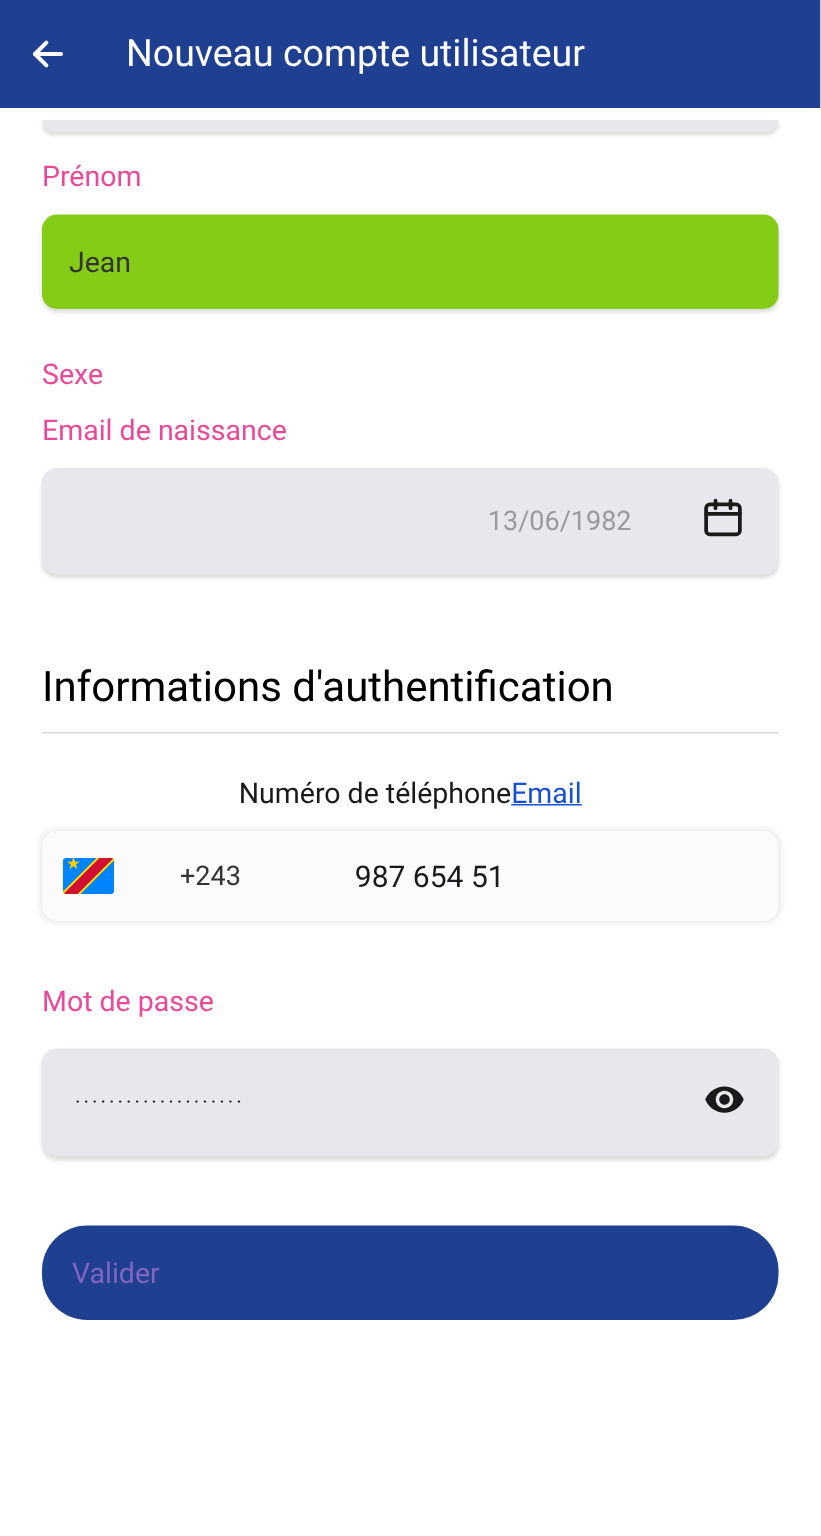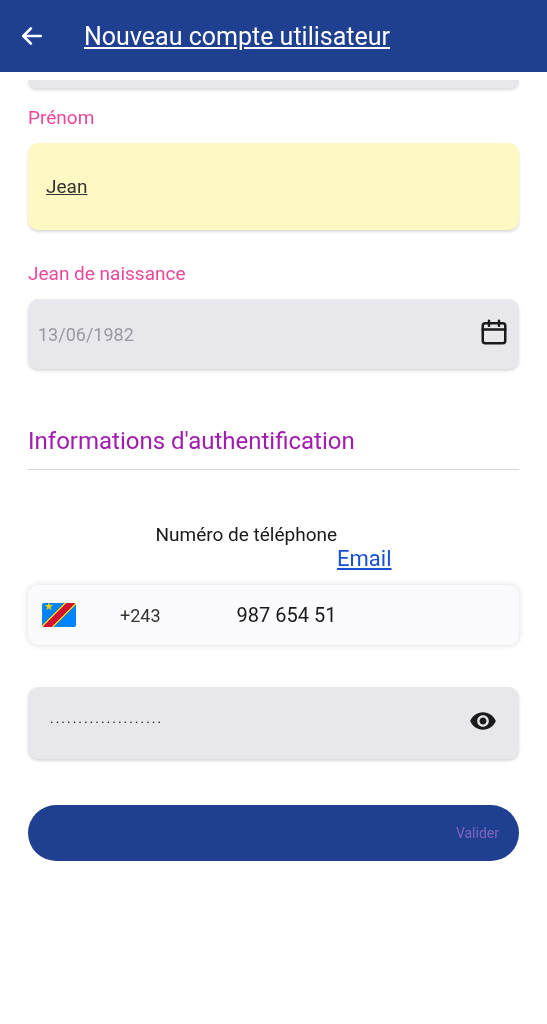--- a/index.html
+++ b/index.html
@@ -29,50 +29,48 @@
       display: flex;
       align-items: center;
       justify-content: center;
       cursor: pointer;
       margin-right: 38px;
     }
     .header-title {
       color: #fff;
       font-size: 25px;
       font-weight: 400;
-      text-decoration: underline;
     }
     .content {
       padding: 0 28px;
       padding-top: 8px;
     }
     .partial-input-top {
       height: 8px;
       background: #e8e7ec;
       border-radius: 0 0 10px 10px;
       box-shadow: 0 2px 3px rgba(0,0,0,0.15);
       margin-bottom: 18px;
     }
     .field-label {
       font-size: 19px;
       color: #ec4899;
       margin-bottom: 14px;
       margin-top: 6px;
     }
     .text-input {
       width: 100%;
-      background: #fef9c3;
-      border: none;
-      border-radius: 10px;
-      padding: 32px 18px;
+      background: #84cc16;
+      border: none;
+      border-radius: 10px;
+      padding: 20px 18px;
       font-size: 19px;
       color: #333;
       box-shadow: 0 2px 3px rgba(0,0,0,0.15);
       outline: none;
-      text-decoration: underline;
     }
     .select-field {
       width: 100%;
       background: #e8e7ec;
       border: none;
       border-radius: 10px;
       padding: 22px 26px;
       font-size: 20px;
       color: #1a1a1a;
       box-shadow: 0 2px 3px rgba(0,0,0,0.15);
@@ -86,57 +84,57 @@
       height: 0;
       border-left: 7px solid transparent;
       border-right: 7px solid transparent;
       border-top: 7px solid #5a5a5a;
     }
     .date-field {
       width: 100%;
       background: #e8e7ec;
       border: none;
       border-radius: 10px;
-      padding: 18px 10px;
+      padding: 18px 22px;
       font-size: 18px;
       color: #9a98a0;
       box-shadow: 0 2px 3px rgba(0,0,0,0.15);
       display: flex;
       align-items: center;
-      justify-content: space-between;
-      cursor: pointer;
+      justify-content: flex-end;
+      cursor: pointer;
+      gap: 46px;
     }
     .section-title {
-      font-size: 24px;
-      color: #a21caf;
+      font-size: 28px;
+      color: #000000;
       margin-top: 58px;
       margin-bottom: 14px;
       font-weight: 400;
     }
     .divider {
       border: none;
       border-top: 1px solid #d6d6d6;
       margin-bottom: 28px;
     }
     .phone-row {
       display: flex;
       justify-content: center;
       align-items: center;
       margin-bottom: 14px;
     }
     .phone-label {
       font-size: 19px;
       color: #1a1a1a;
     }
     .email-link {
-      font-size: 22px;
+      font-size: 19px;
       color: #1850d4;
       text-decoration: underline;
       cursor: pointer;
-      margin-top: 48px;
     }
     .phone-input {
       width: 100%;
       background: #fbfbfd;
       border: none;
       border-radius: 10px;
       padding: 18px 14px;
       box-shadow: 0 0 6px rgba(0,0,0,0.15);
       display: flex;
       align-items: center;
@@ -184,26 +182,26 @@
     }
     .eye-icon {
       cursor: pointer;
     }
     .submit-btn {
       width: 100%;
       background: #1f3f90;
       border: none;
       border-radius: 30px;
       padding: 20px;
-      font-size: 14px;
+      font-size: 19px;
       color: #6d4aa5;
       color: rgba(147,108,200,0.85);
       margin-top: 46px;
       cursor: pointer;
-      text-align: right;
+      text-align: left;
     }
     .gap-26 { margin-bottom: 26px; }
     .gap-20 { margin-bottom: 20px; }
     .gap-42 { margin-bottom: 42px; gap: 44px; }
   </style>
 </head>
 <body>
 
 <div class="header">
   <div class="back-icon">
@@ -215,22 +213,23 @@
   <div class="header-title">Nouveau compte utilisateur</div>
 </div>
 
 <div class="content">
 
   <div class="partial-input-top"></div>
 
   <div class="field-label">Prénom</div>
   <input class="text-input gap-26" type="text" value="Jean" style="">
 
-
-  <div class="field-label">Jean de naissance</div>
+  <div class="field-label">Sexe</div>
+
+  <div class="field-label">Email de naissance</div>
   <div class="date-field">
     <span>13/06/1982</span>
     <span>
       <svg width="30" height="30" viewBox="0 0 24 24" fill="none" stroke="#1a1a1a" stroke-width="2" stroke-linecap="round" stroke-linejoin="round">
         <rect x="3" y="5" width="18" height="16" rx="2" ry="2"></rect>
         <line x1="3" y1="10" x2="21" y2="10"></line>
         <line x1="8" y1="3" x2="8" y2="7"></line>
         <line x1="16" y1="3" x2="16" y2="7"></line>
       </svg>
     </span>
@@ -243,20 +242,21 @@
     <span class="phone-label">Numéro de téléphone</span>
     <span class="email-link">Email</span>
   </div>
 
   <div class="phone-input gap-42">
     <span class="flag"></span>
     <span class="country-code">+243</span>
     <span class="phone-number">987 654 51</span>
   </div>
 
+  <div class="field-label gap-20">Mot de passe</div>
   <div class="password-input-wrap">
     <span class="password-dots">····················</span>
     <span class="eye-icon">
       <svg width="28" height="28" viewBox="0 0 24 24" fill="#1a1a1a">
         <path d="M12 4.5C7 4.5 2.73 7.61 1 12c1.73 4.39 6 7.5 11 7.5s9.27-3.11 11-7.5c-1.73-4.39-6-7.5-11-7.5zM12 17c-2.76 0-5-2.24-5-5s2.24-5 5-5 5 2.24 5 5-2.24 5-5 5zm0-8c-1.66 0-3 1.34-3 3s1.34 3 3 3 3-1.34 3-3-1.34-3-3-3z"></path>
       </svg>
     </span>
   </div>
 
   <button class="submit-btn">Valider</button>

